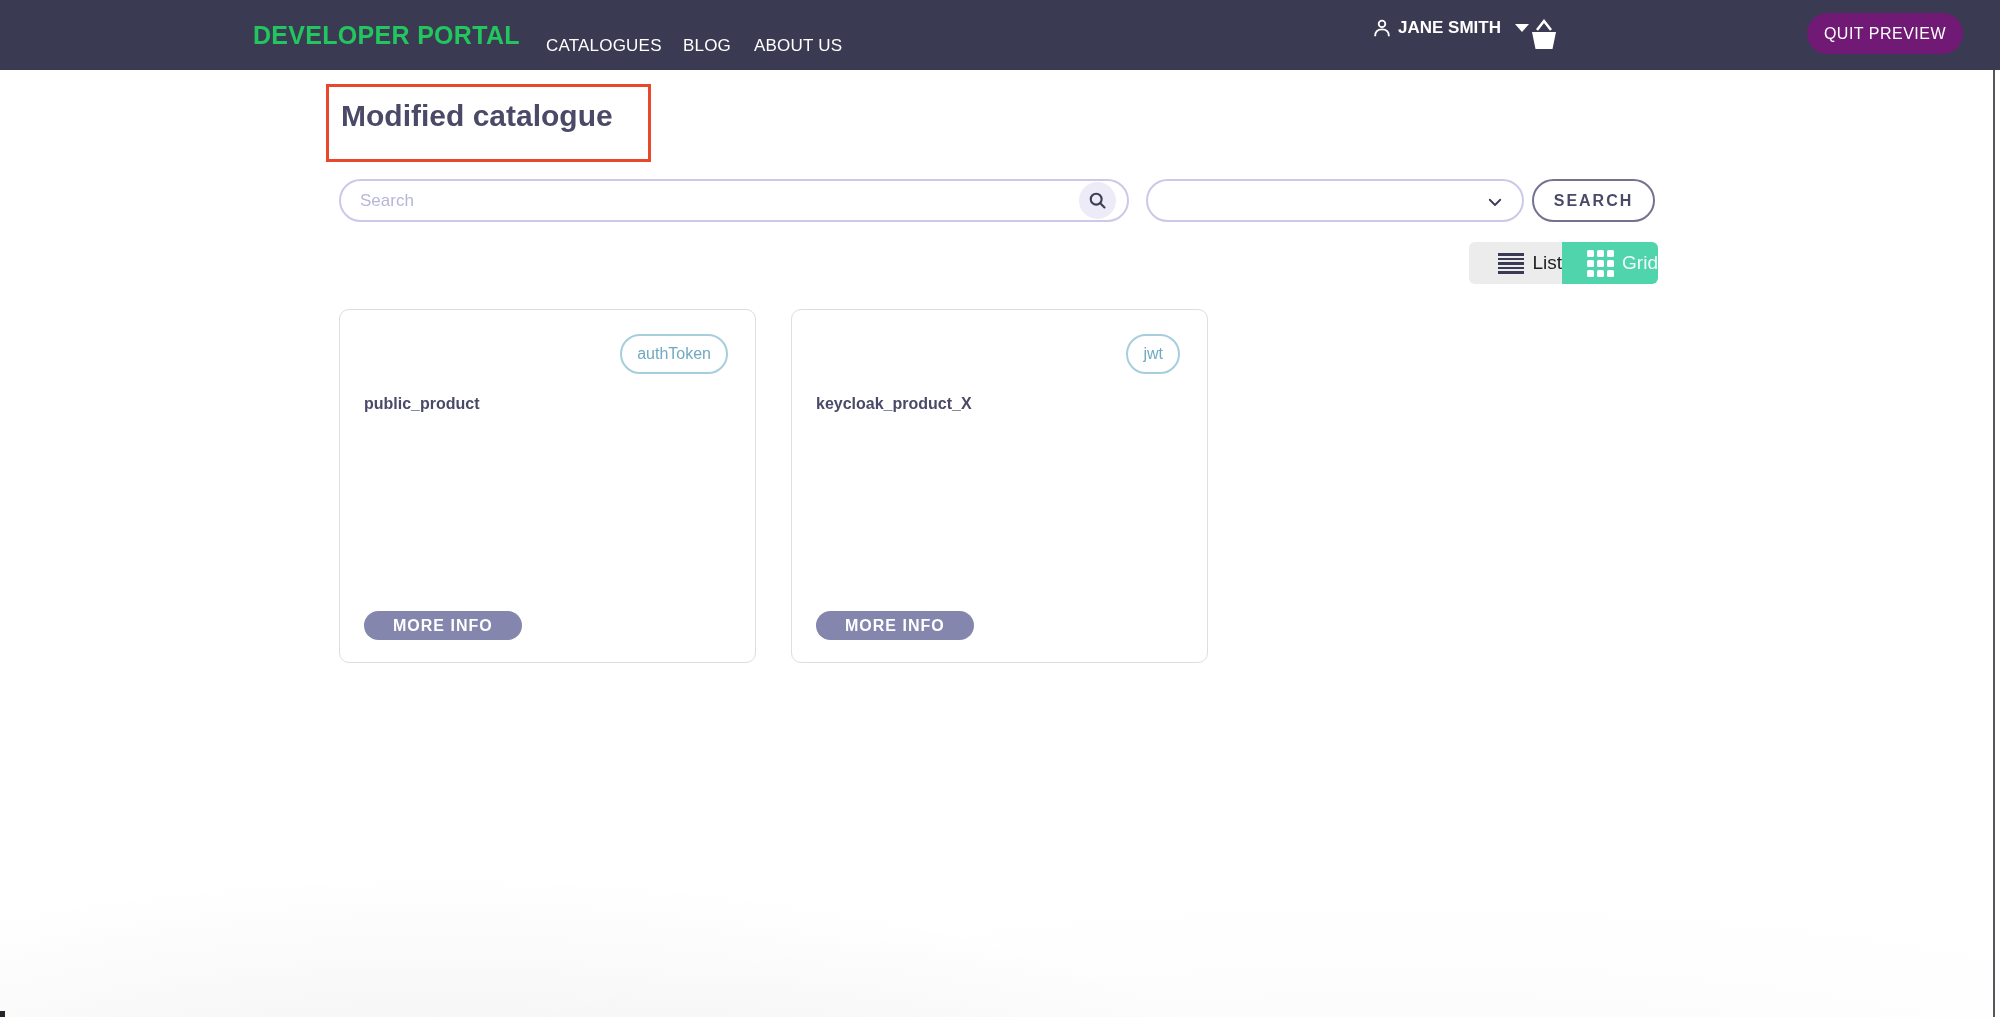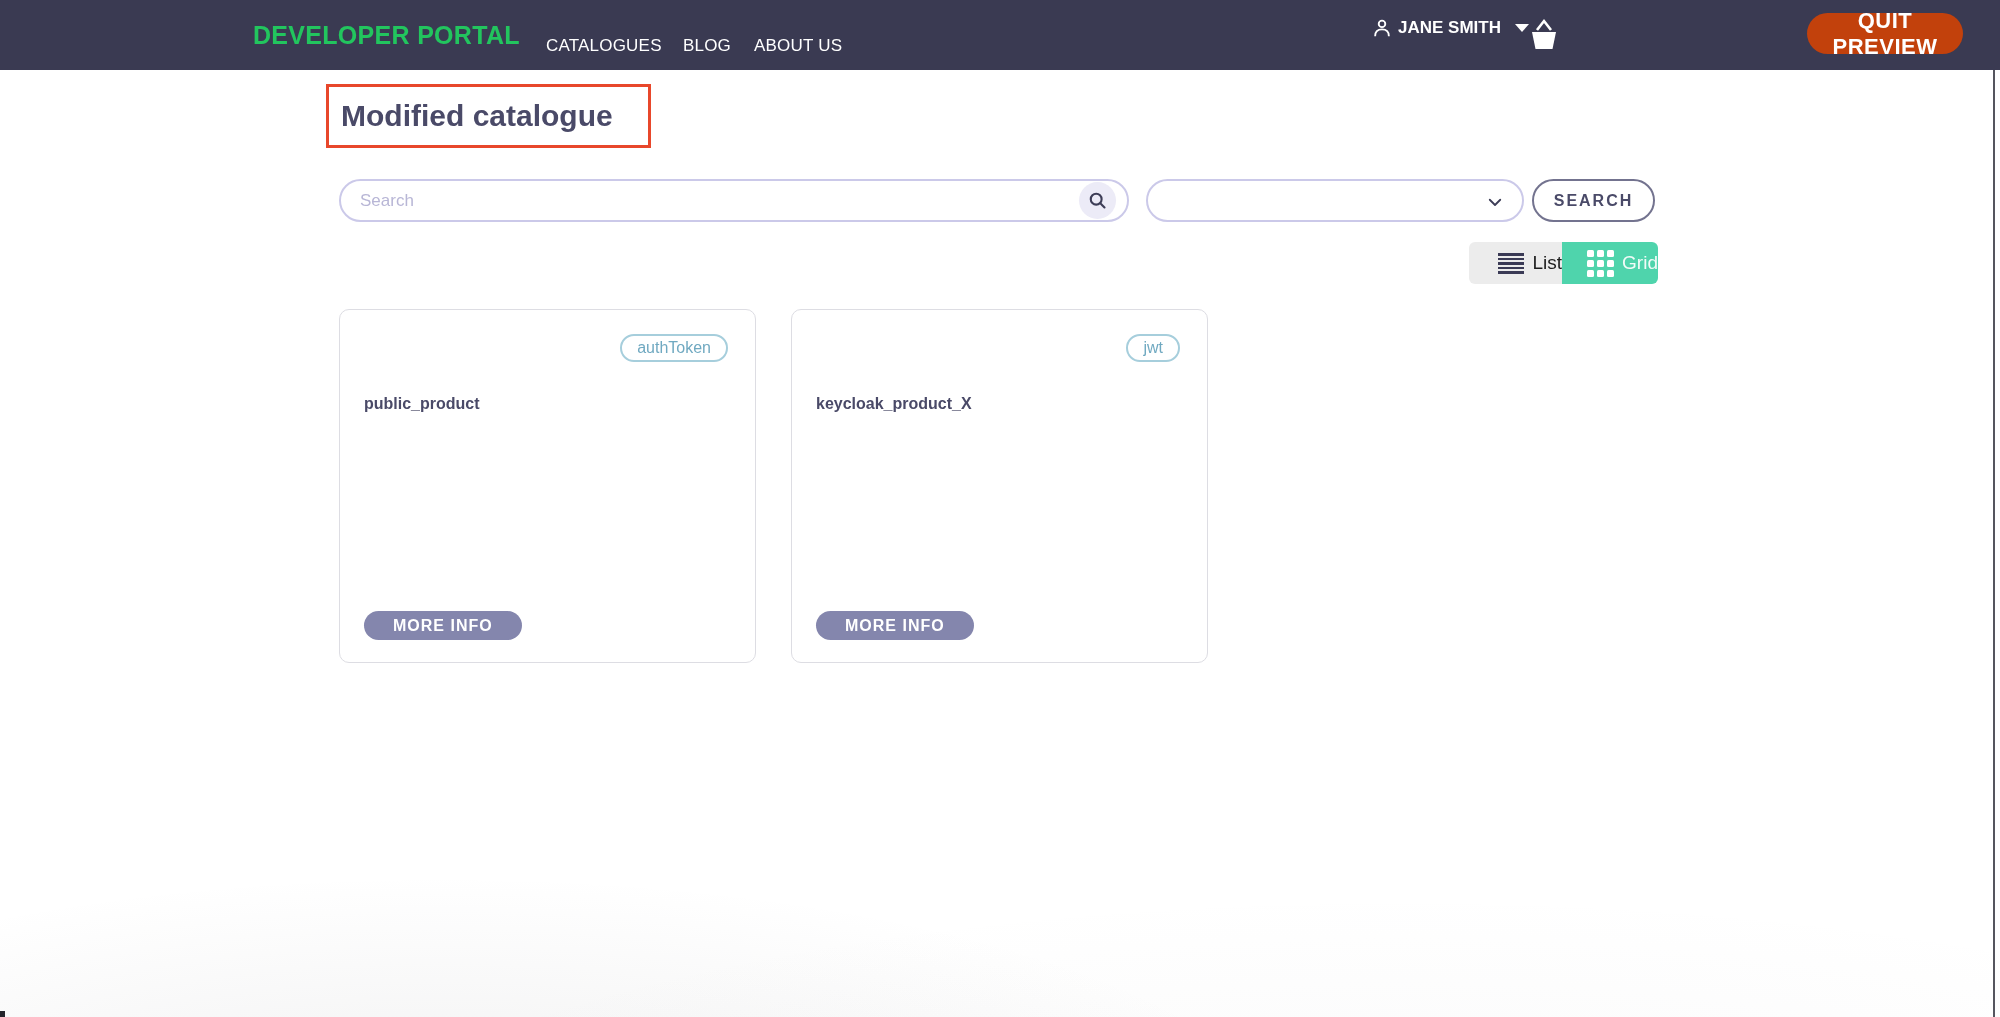--- a/index.html
+++ b/index.html
@@ -38,29 +38,29 @@
   }
   .user-name { color:#ffffff; font-size:17px; font-weight:700; white-space:nowrap; }
   .caret-down {
     width:0; height:0; margin-left:9px;
     border-left:7px solid transparent; border-right:7px solid transparent;
     border-top:8px solid #ffffff;
   }
   .basket { position:absolute; left:1528px; top:18px; cursor:pointer; }
   .quit-btn {
     position:absolute; left:1807px; top:13px; width:156px; height:41px;
-    background:#c2410c; border:none; border-radius:21px;
-    color:#ffffff; font-size:22px; font-weight:700; letter-spacing:0.5px;
+    background:#701a75; border:none; border-radius:21px;
+    color:#ffffff; font-size:16px; font-weight:400; letter-spacing:0.5px;
     display:flex; align-items:center; justify-content:center; cursor:pointer;
     font-family: "Liberation Sans", "DejaVu Sans", sans-serif;
   }
 
   
   .title-box {
-    position:absolute; left:326px; top:84px; width:325px; height:64px;
+    position:absolute; left:326px; top:84px; width:325px; height:78px;
     border:3px solid #E8472B;
   }
   .page-title {
     margin:0; padding-left:12px; line-height:58px;
     font-size:30px; font-weight:700; color:#4A4A68; white-space:nowrap;
   }
 
   
   .search-input {
     position:absolute; left:339px; top:179px; width:790px; height:43px;
@@ -111,21 +111,21 @@
   
   .product-card {
     position:absolute; top:309px; width:417px; height:354px;
     background:#ffffff; border:1px solid #DDDDE3; border-radius:10px;
   }
   .card-1 { left:339px; }
   .card-2 { left:791px; }
   .product-tag {
     position:absolute; top:24px; right:27px;
     border:2px solid #A6CEDC; border-radius:20px;
-    color:#70A9C1; font-size:16px; padding:3px 15px; white-space:nowrap;
+    color:#70A9C1; font-size:16px; padding:9px 15px; white-space:nowrap;
   }
   .card-title {
     position:absolute; left:24px; top:85px;
     font-size:16px; font-weight:700; color:#4A4A68; white-space:nowrap;
   }
   .more-info-btn {
     position:absolute; left:24px; bottom:22px; height:29px; padding:0 29px;
     background:#8486AD; border:none; border-radius:23px;
     color:#ffffff; font-size:16px; font-weight:700; letter-spacing:1px;
     display:flex; align-items:center; cursor:pointer; white-space:nowrap;

